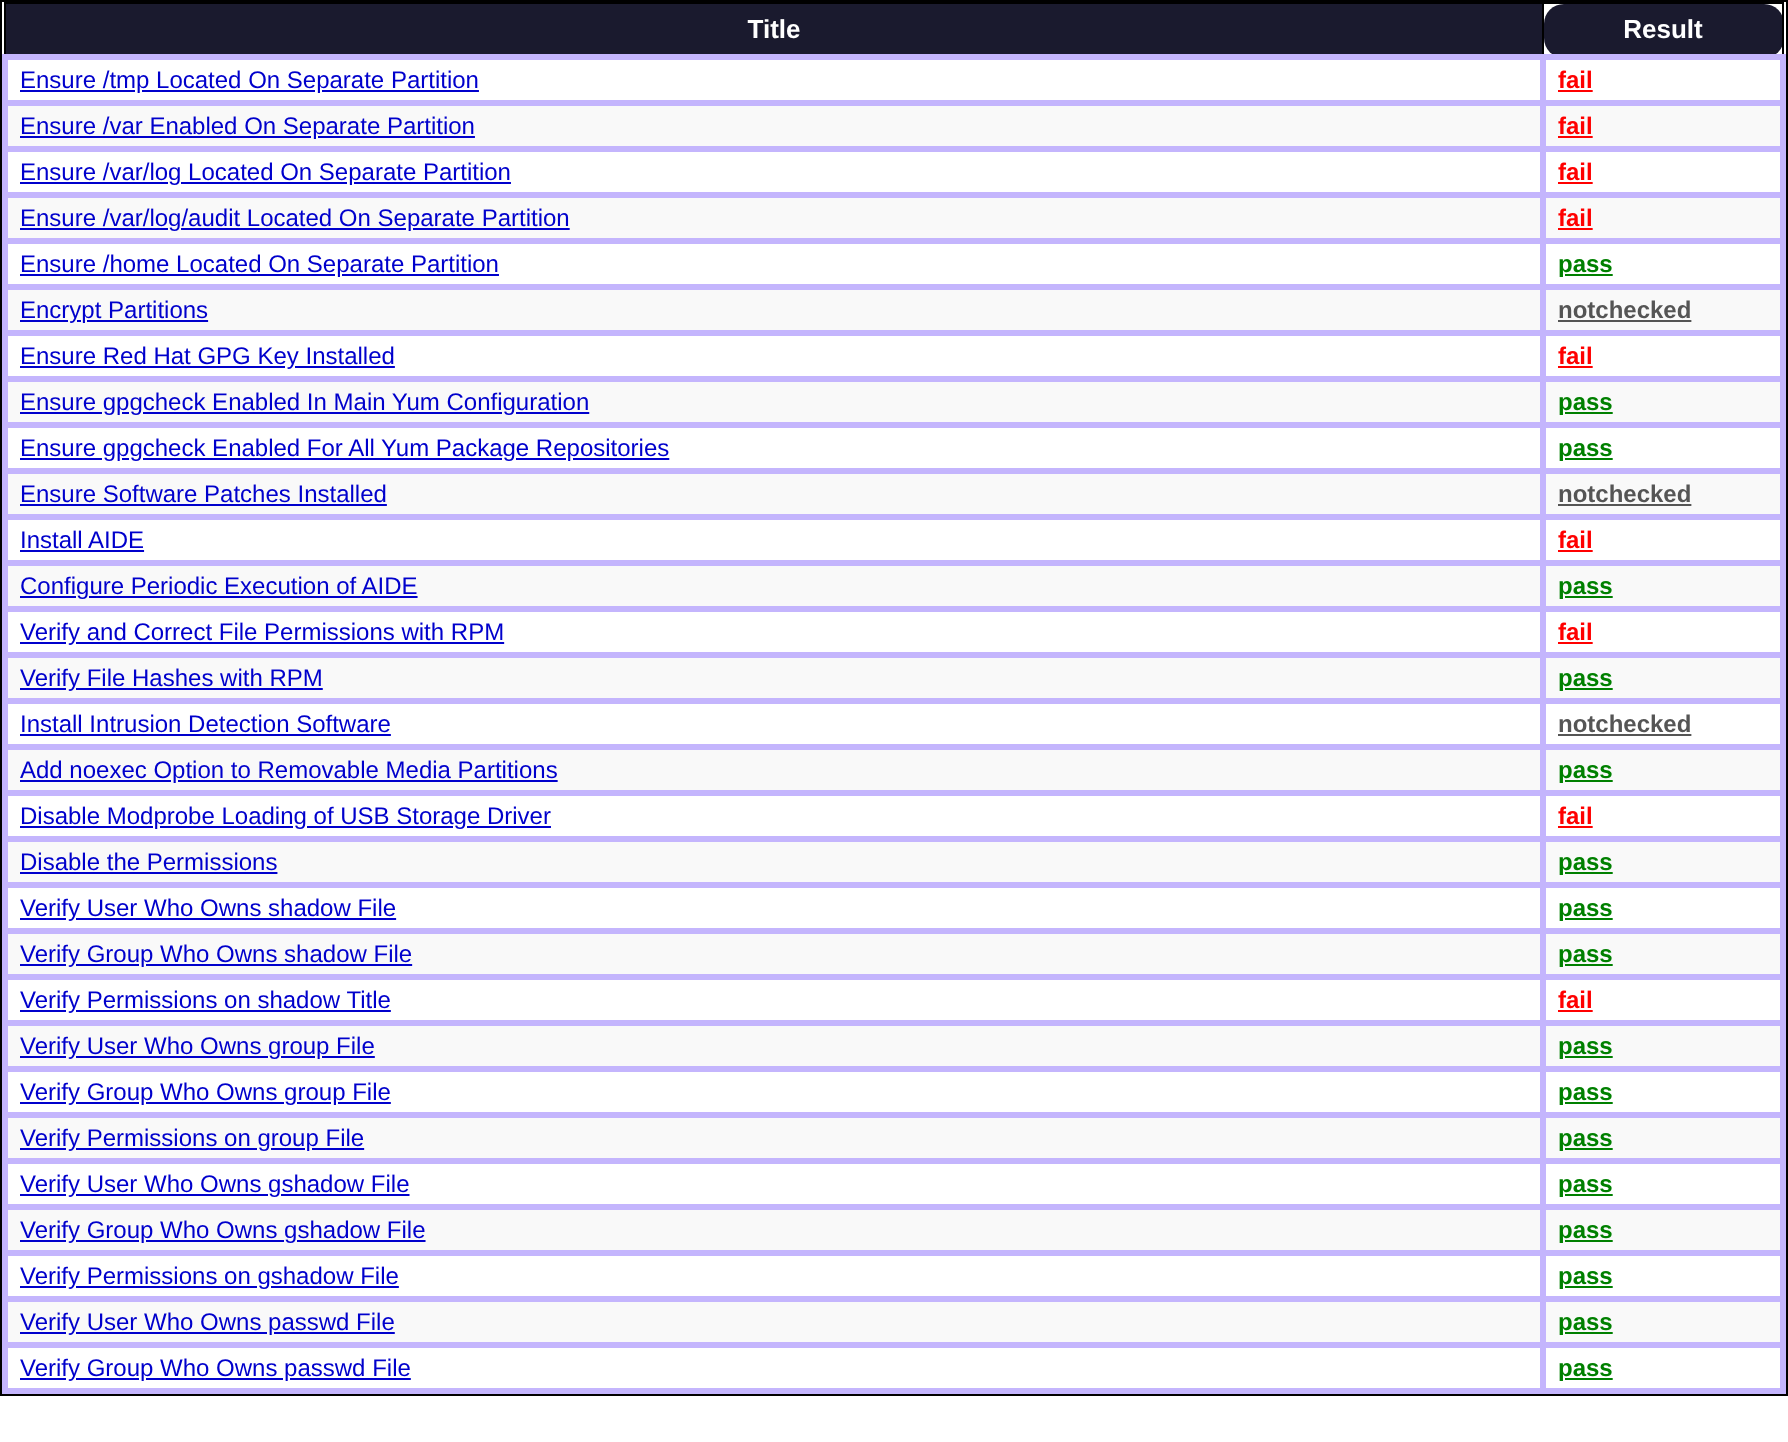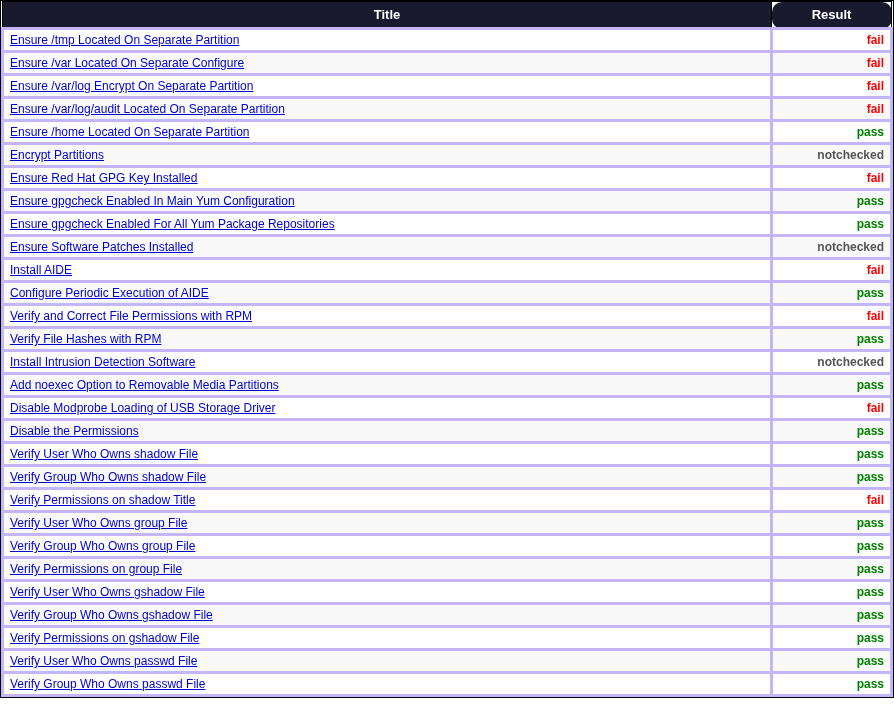--- a/index.html
+++ b/index.html
@@ -33,22 +33,23 @@
       padding: 3px 6px;
       border: 3px solid #c4b5fd;
       font-size: 12px;
     }
     tbody tr td:first-child {
       color: #0000cc;
       text-decoration: underline;
       cursor: pointer;
     }
     tbody tr td:last-child {
-      text-align: right;
+      text-align: left;
       font-weight: bold;
+      text-decoration: underline;
     }
     .result-fail {
       color: #ff0000;
     }
     .result-pass {
       color: #008000;
     }
     .result-notchecked {
       color: #555555;
     }
@@ -69,25 +70,25 @@
         <th>Title</th>
         <th style="width: 120px; border-radius: 10px;">Result</th>
       </tr>
     </thead>
     <tbody id="table-body">
     <tr>
           <td>Ensure /tmp Located On Separate Partition</td>
           <td class="result-fail">fail</td>
         </tr>
         <tr>
-          <td>Ensure /var Located On Separate Configure</td>
+          <td>Ensure /var Enabled On Separate Partition</td>
           <td class="result-fail">fail</td>
         </tr>
         <tr>
-          <td>Ensure /var/log Encrypt On Separate Partition</td>
+          <td>Ensure /var/log Located On Separate Partition</td>
           <td class="result-fail">fail</td>
         </tr>
         <tr>
           <td>Ensure /var/log/audit Located On Separate Partition</td>
           <td class="result-fail">fail</td>
         </tr>
         <tr>
           <td>Ensure /home Located On Separate Partition</td>
           <td class="result-pass">pass</td>
         </tr>

